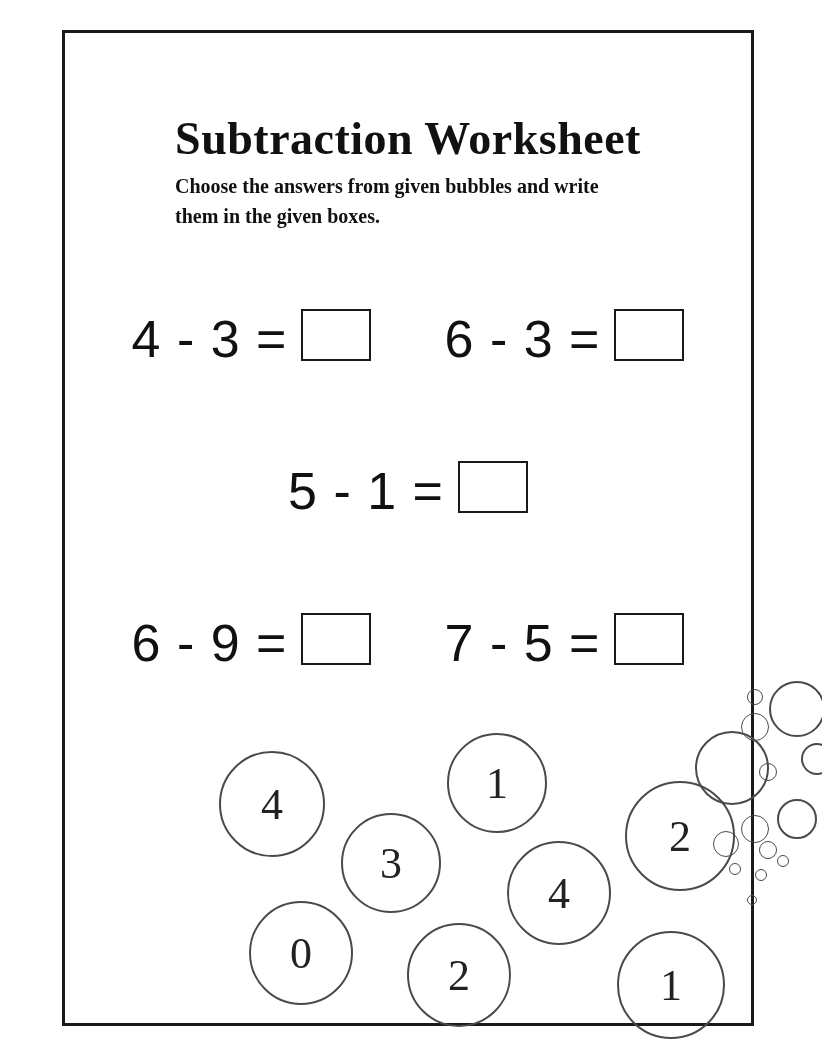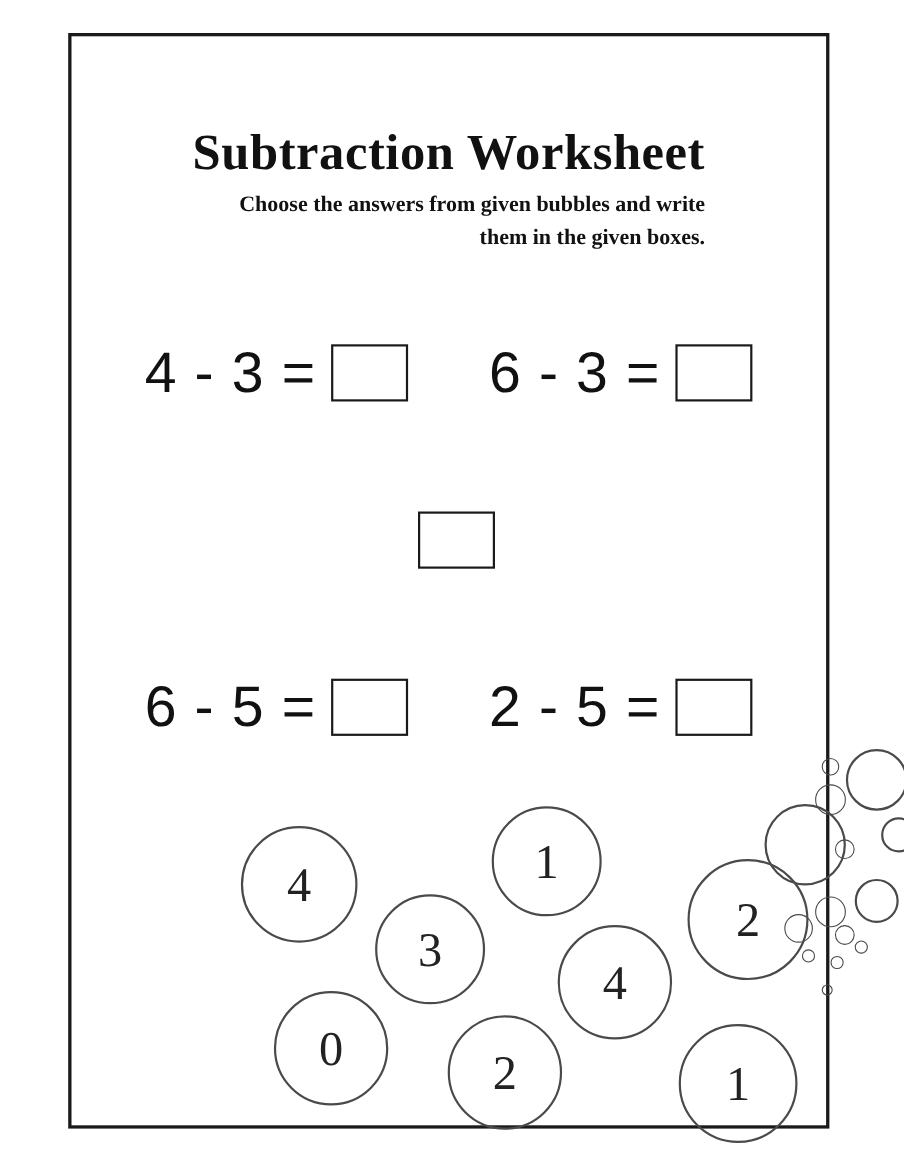--- a/index.html
+++ b/index.html
@@ -44,21 +44,21 @@
     font-size: 46px;
     letter-spacing: 0.5px;
     color: #111111;
   }
 
   .subtitle {
     position: absolute;
     left: 110px;
     right: 110px;
     top: 118px;
-    text-align: right;
+    text-align: left;
     font-family: "Liberation Serif", serif;
     font-weight: bold;
     font-size: 20px;
     line-height: 30px;
     color: #111111;
   }
 
   .problems {
     position: absolute;
     left: 30px;
@@ -68,21 +68,21 @@
 
   .prob-row {
     display: flex;
     justify-content: center;
     align-items: center;
     height: 152px;
   }
 
   .prob {
     display: flex;
-    align-items: center;
+    align-items: flex-start;
     justify-content: center;
     width: 320px;
     font-family: "Liberation Sans", sans-serif;
     font-size: 52px;
     color: #111111;
   }
 
   .prob .expr {
     white-space: pre;
     letter-spacing: 1px;
@@ -151,31 +151,32 @@
           <span class="answer-box"></span>
         </div>
         <div class="prob">
           <span class="expr">6 - 3 =</span>
           <span class="answer-box"></span>
         </div>
       </div>
 
       <div class="prob-row">
         <div class="prob">
+          <span class="expr">5 - 1 =</span>
           <span class="answer-box"></span>
         </div>
       </div>
 
       <div class="prob-row">
         <div class="prob">
-          <span class="expr">6 - 5 =</span>
-          <span class="answer-box"></span>
-        </div>
-        <div class="prob">
-          <span class="expr">2 - 5 =</span>
+          <span class="expr">6 - 9 =</span>
+          <span class="answer-box"></span>
+        </div>
+        <div class="prob">
+          <span class="expr">7 - 5 =</span>
           <span class="answer-box"></span>
         </div>
       </div>
 
     </div>
 
     <div class="bubbles" id="bubble-area">
         <div class="deco" style="left: 566px; top: 58px; width: 74px; height: 74px;"></div>
         <div class="deco" style="left: 640px; top: 8px; width: 56px; height: 56px;"></div>
         <div class="deco thin" style="left: 612px; top: 40px; width: 28px; height: 28px;"></div>

